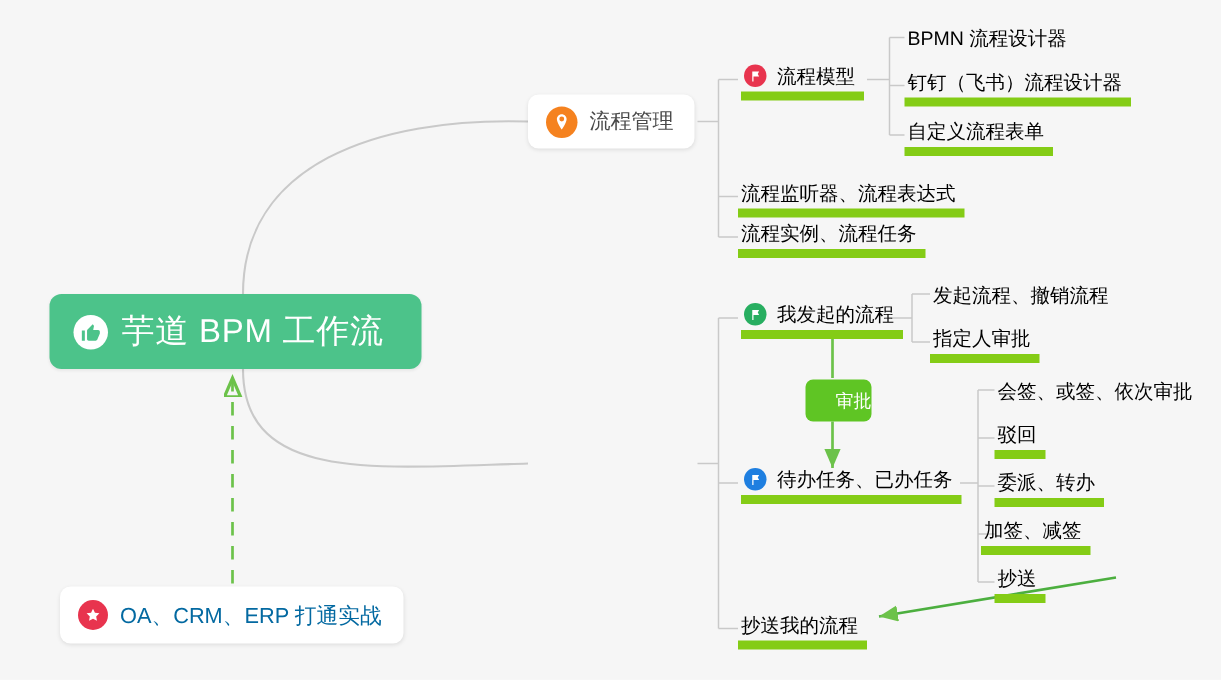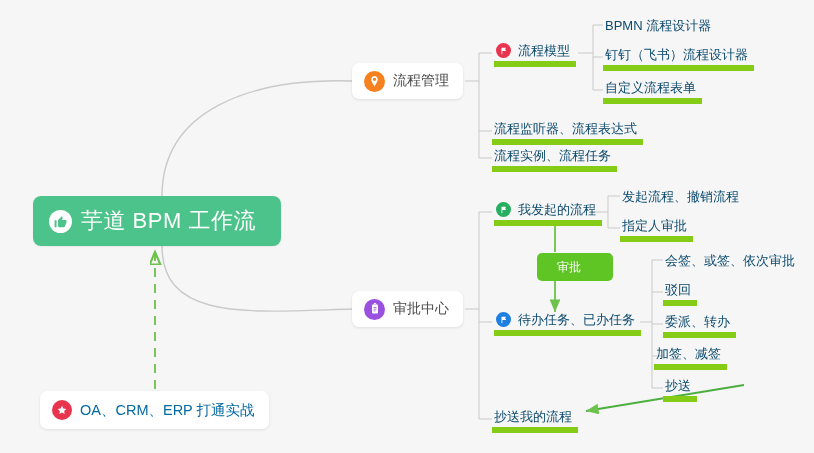--- a/index.html
+++ b/index.html
@@ -87,21 +87,21 @@
     display: flex;
     align-items: center;
     height: 27px;
     box-sizing: border-box;
     padding: 0 6px 0 2px;
     border-bottom: 6px solid #84cc16;
     white-space: nowrap;
   }
   .leaf-label {
     font-size: 13px;
-    color: #0c4a6e;
+    color: #000000;
   }
   .leaf-node .bullet + .leaf-label { margin-left: 7px; }
 
   
   .bullet {
     width: 15px;
     height: 15px;
     border-radius: 50%;
     display: inline-flex;
     align-items: center;
@@ -117,28 +117,27 @@
     justify-content: center;
     flex: none;
   }
   .ico svg, .bullet svg { display: block; }
 
   
   #tag-shenpi {
     position: absolute;
     left: 537px;
     top: 253px;
-    width: 56px;
+    width: 44px;
     height: 28px;
     background: #5fc524;
     border-radius: 5px;
     display: flex;
     align-items: center;
-    justify-content: flex-start;
-    padding-left: 20px;
+    justify-content: flex-end;
   }
   #tag-shenpi .tag-label {
     color: #ffffff;
     font-size: 12px;
     white-space: nowrap;
   }
 </style>
 </head>
 <body>
 
@@ -234,28 +233,20 @@
     <span class="leaf-label">自定义流程表单</span>
   </div>
 
   <div class="leaf-node" style="left:492px; top:118px;">
     <span class="leaf-label">流程监听器、流程表达式</span>
   </div>
   <div class="leaf-node" style="left:492px; top:145px;">
     <span class="leaf-label">流程实例、流程任务</span>
   </div>
 
-  <div class="card-node" id="node-shenpi-zhongxin">
-    <span class="ico" style="background:#9b51e0;">
-      <svg viewBox="0 0 24 24" width="12" height="12" fill="#ffffff">
-        <path d="M16 3h-1.2a2.8 2.8 0 00-5.6 0H8a2 2 0 00-2 2v14a2 2 0 002 2h8a2 2 0 002-2V5a2 2 0 00-2-2zm-4-1a1 1 0 110 2 1 1 0 010-2zM9 8h6v1.6H9zm0 3.4h6V13H9zm0 3.4h4v1.6H9z"></path>
-      </svg>
-    </span>
-    <span class="card-label">审批中心</span>
-  </div>
 
   <div class="leaf-node" style="left:494px; top:199px;">
     <span class="bullet" style="background:#27ae60;">
       <svg viewBox="0 0 24 24" width="10" height="10" fill="#ffffff">
         <path d="M6 4h11l-2.2 4L17 12H8v8H6z"></path>
       </svg>
     </span>
     <span class="leaf-label">我发起的流程</span>
   </div>
 

